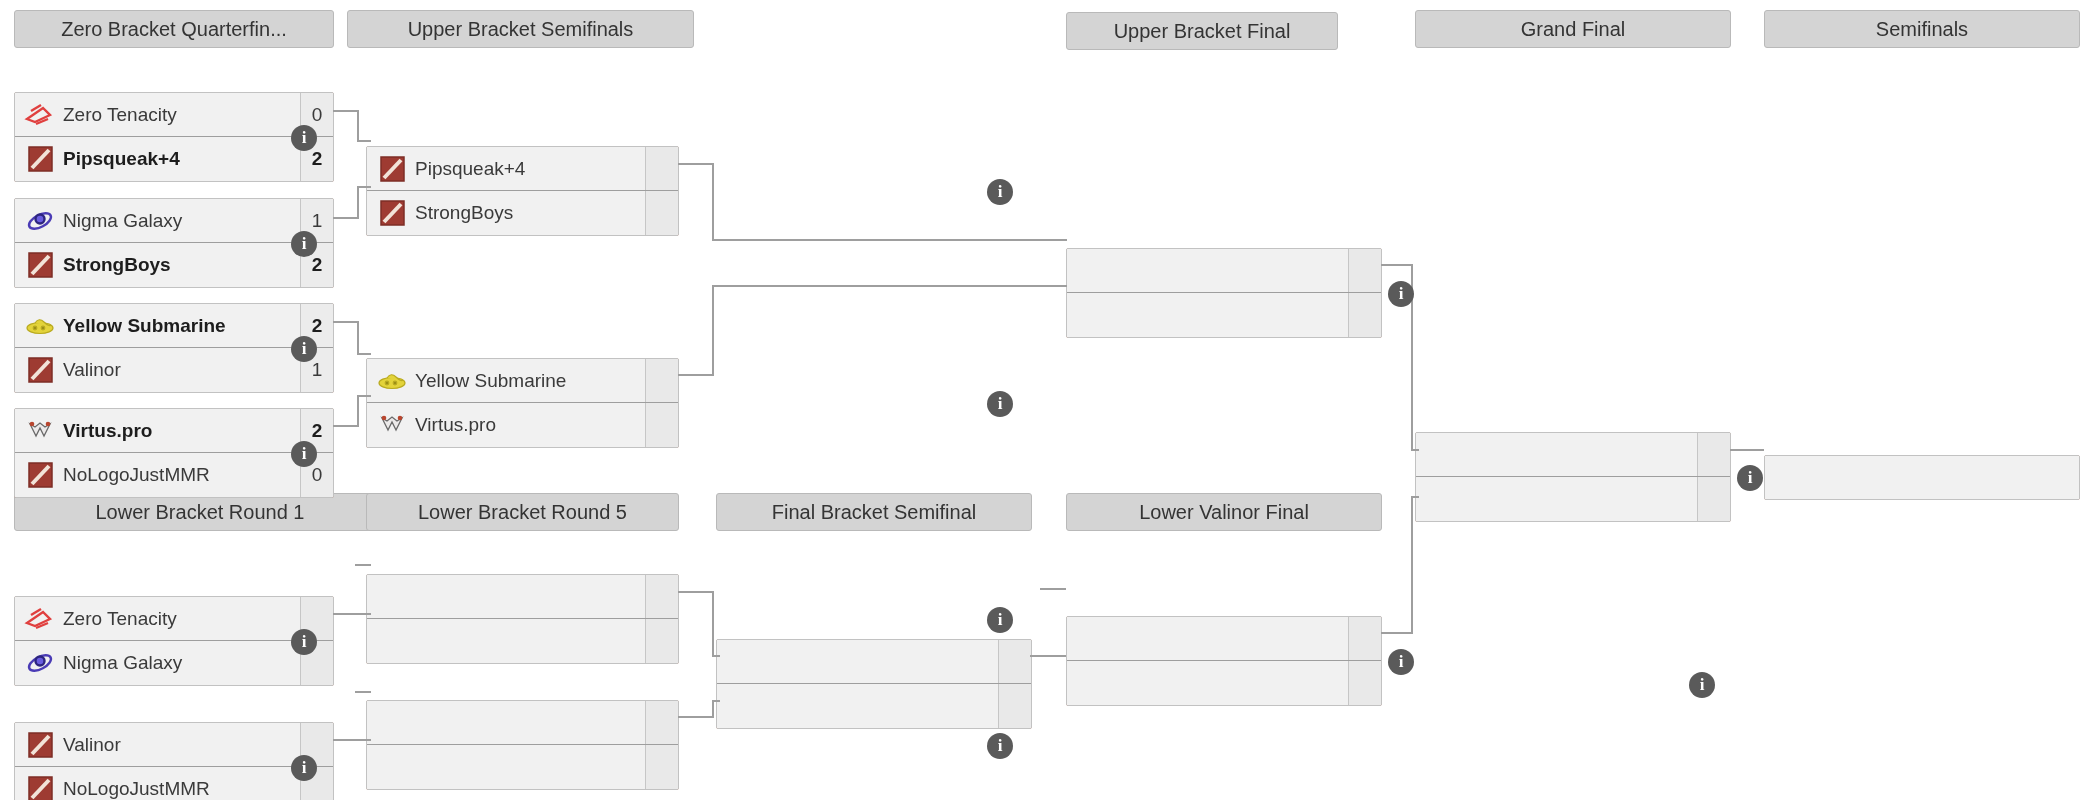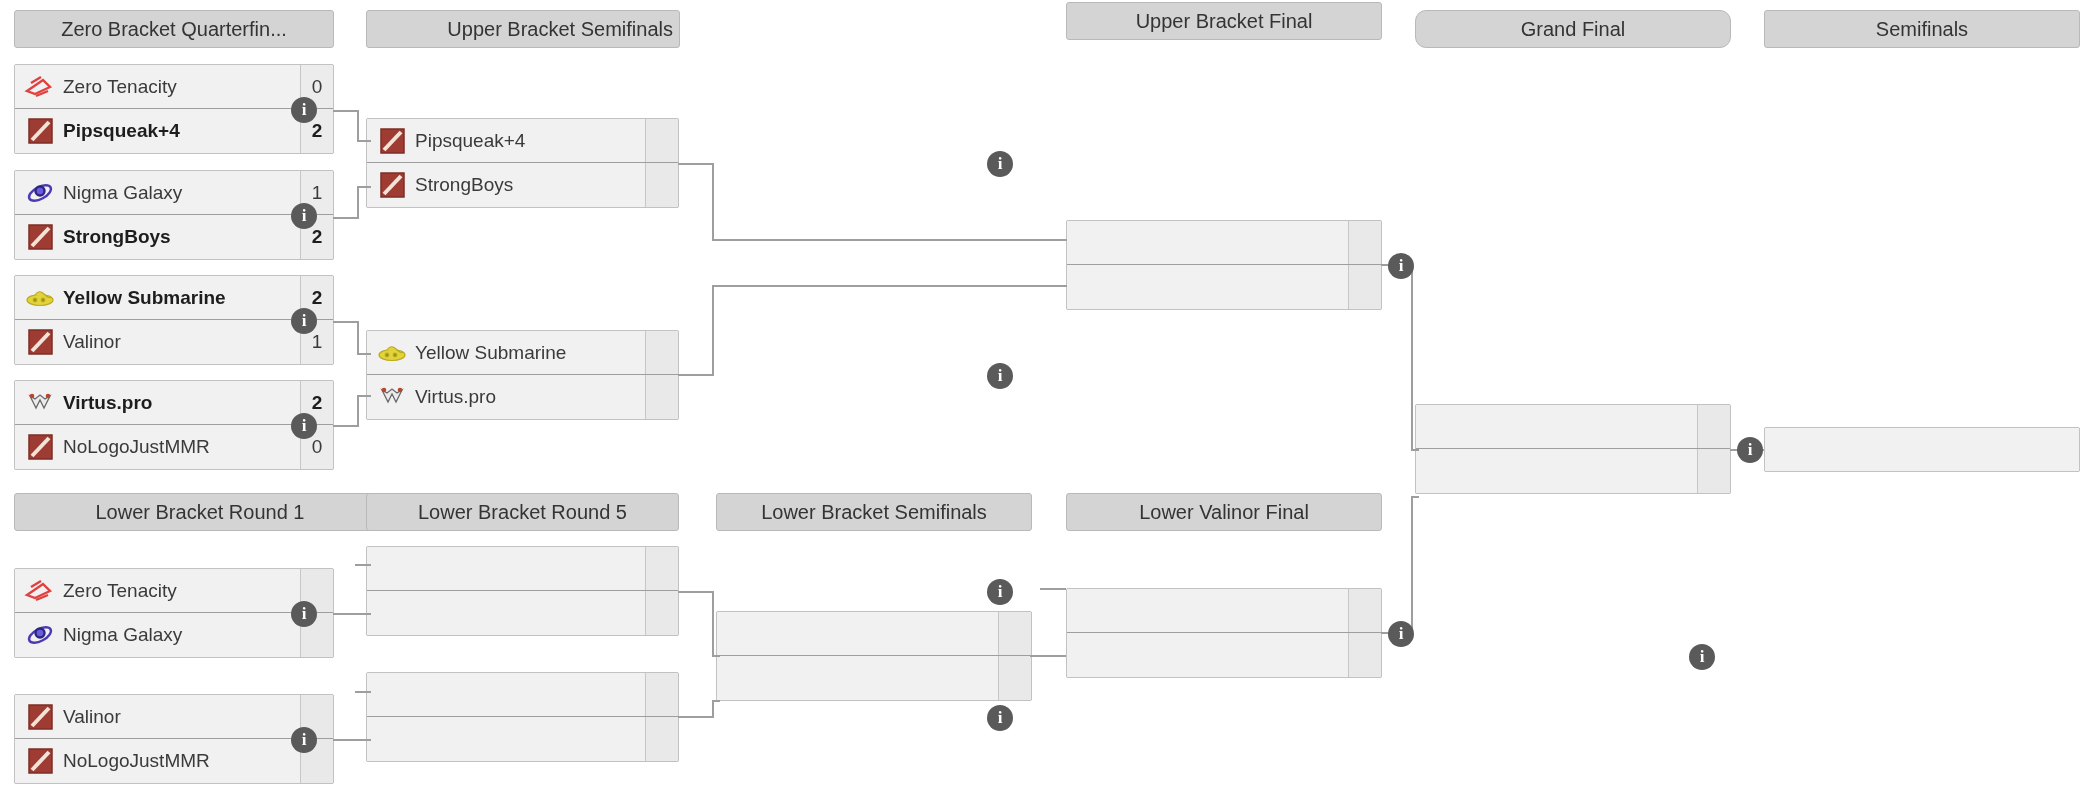--- a/index.html
+++ b/index.html
@@ -29,20 +29,21 @@
   }
 
   
   .match{
     position:absolute;
     box-sizing:border-box;
     border:1px solid #c2c2c2;
     background:#c2410c;
     border-radius:2px;
     overflow:visible;
+    margin-top:28px;
   }
   .match .row{
     position:relative;
     box-sizing:border-box;
     height:50%;
     display:flex;
     align-items:center;
     background:#f1f1f1;
   }
   .match .row.top{border-bottom:1px solid #9e9e9e;}
@@ -107,28 +108,28 @@
   .ln{position:absolute;background:#9e9e9e;z-index:1;}
   .lnh{height:2px;}
   .lnv{width:2px;}
 </style>
 </head>
 <body>
 
 <div id="stage">
 
   <div class="round-header" style="left:14px;top:10px;width:320px;">Zero Bracket Quarterfin...</div>
-  <div class="round-header" style="left:366px;top:10px;width:314px;text-align:right;">Upper Bracket Semifinals</div>
-  <div class="round-header" style="left:1066px;top:2px;width:316px;">Upper Bracket Final</div>
-  <div class="round-header" style="left:1415px;top:10px;width:316px;border-radius:11px;">Grand Final</div>
+  <div class="round-header" style="left:347px;top:10px;width:347px;">Upper Bracket Semifinals</div>
+  <div class="round-header" style="left:1066px;top:12px;width:272px;">Upper Bracket Final</div>
+  <div class="round-header" style="left:1415px;top:10px;width:316px;">Grand Final</div>
   <div class="round-header" style="left:1764px;top:10px;width:316px;">Semifinals</div>
 
   <div class="round-header" style="left:14px;top:493px;width:372px;">Lower Bracket Round 1</div>
   <div class="round-header" style="left:366px;top:493px;width:313px;">Lower Bracket Round 5</div>
-  <div class="round-header" style="left:716px;top:493px;width:316px;">Lower Bracket Semifinals</div>
+  <div class="round-header" style="left:716px;top:493px;width:316px;">Final Bracket Semifinal</div>
   <div class="round-header" style="left:1066px;top:493px;width:316px;">Lower Valinor Final</div>
 
   <div class="ln lnh" style="left:333px;top:110px;width:26px;"></div>
   <div class="ln lnv" style="left:357px;top:110px;height:32px;"></div>
   <div class="ln lnh" style="left:357px;top:140px;width:14px;"></div>
 
   <div class="ln lnh" style="left:333px;top:217px;width:26px;"></div>
   <div class="ln lnv" style="left:357px;top:186px;height:33px;"></div>
   <div class="ln lnh" style="left:357px;top:186px;width:14px;"></div>
 

